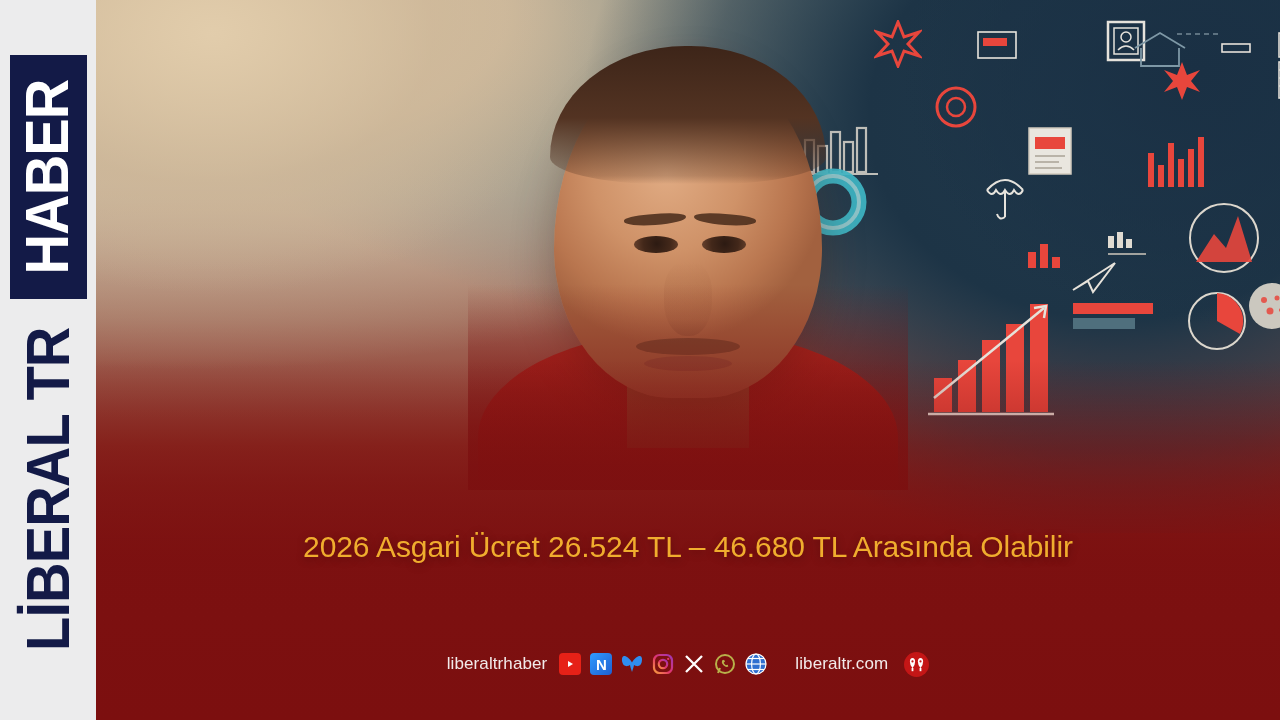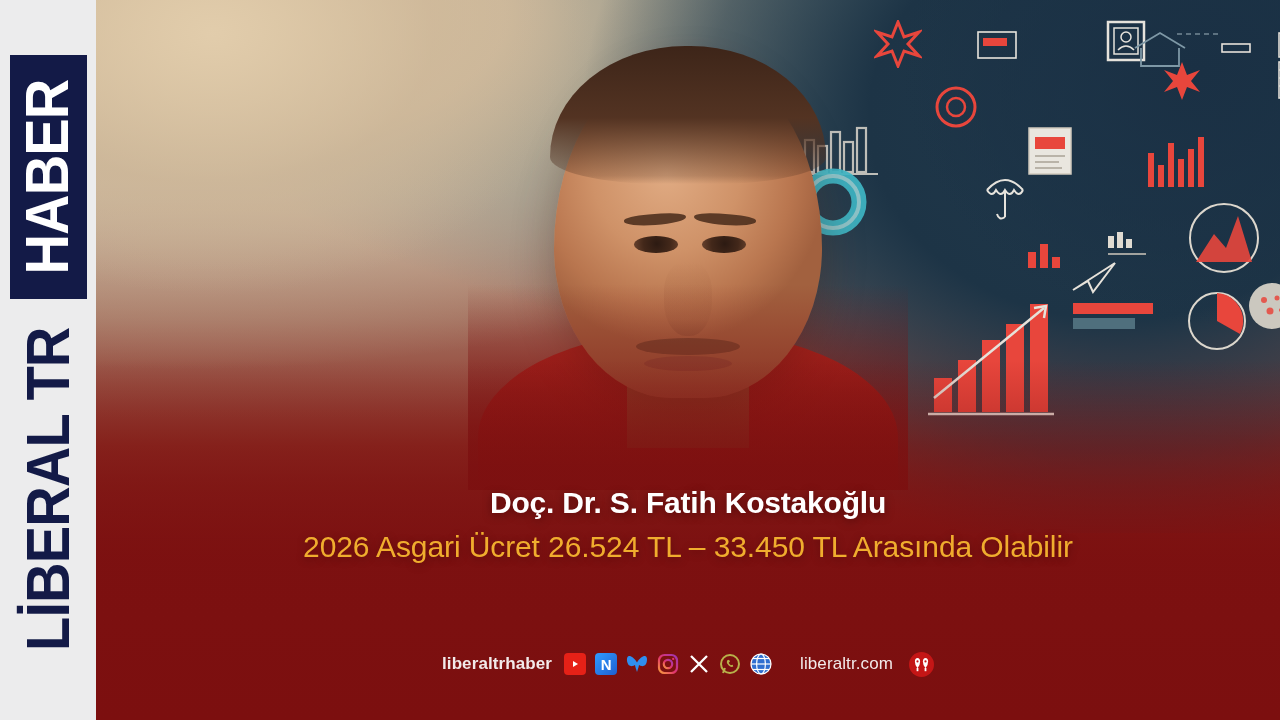--- a/index.html
+++ b/index.html
@@ -234,21 +234,21 @@
     gap: 9px;
     z-index: 10;
   }
   .footer-handle, .footer-site {
     color: #f2eaea;
     font-size: 17px;
     font-weight: 400;
     letter-spacing: .1px;
     white-space: nowrap;
   }
-  .footer-handle { margin-right: 3px; font-weight: bold; }
+  .footer-handle { margin-right: 3px; }
   .footer-site { margin-left: 19px; }
   .ic {
     width: 22px; height: 22px;
     display: flex; align-items: center; justify-content: center;
     flex: 0 0 auto;
   }
   .ic svg { display: block; }
   .ic-yt { background: #e62117; border-radius: 4px; }
   .ic-n  { background: linear-gradient(135deg, #2f9bff 0%, #1f5fd0 100%); border-radius: 4px;
            color: #fff; font-size: 15px; font-weight: 700; font-family: "Liberation Sans", sans-serif; }
@@ -505,23 +505,22 @@
       <div class="p-eye r"></div>
       <div class="p-nose"></div>
       <div class="p-stache"></div>
       <div class="p-mouth"></div>
       <div class="p-fade"></div>
     </div>
 
     <div class="bg-redbottom"></div>
   </div>
 
-  <div class="title-name">Doç. Dr. S. Fatih Kostakoğlu</div>
-
-  <div class="title-sub">2026 Asgari Ücret 26.524 TL – 33.450 TL Arasında Olabilir</div>
+
+  <div class="title-sub">2026 Asgari Ücret 26.524 TL – 46.680 TL Arasında Olabilir</div>
 
   <div class="footer">
 
     <span class="footer-handle">liberaltrhaber</span>
 
     <span class="ic ic-yt">
       <svg width="16" height="12" viewBox="0 0 16 12">
           <path d="M6 3 L11 6 L6 9 Z" fill="#fff"></path>
         </svg>
     </span>

